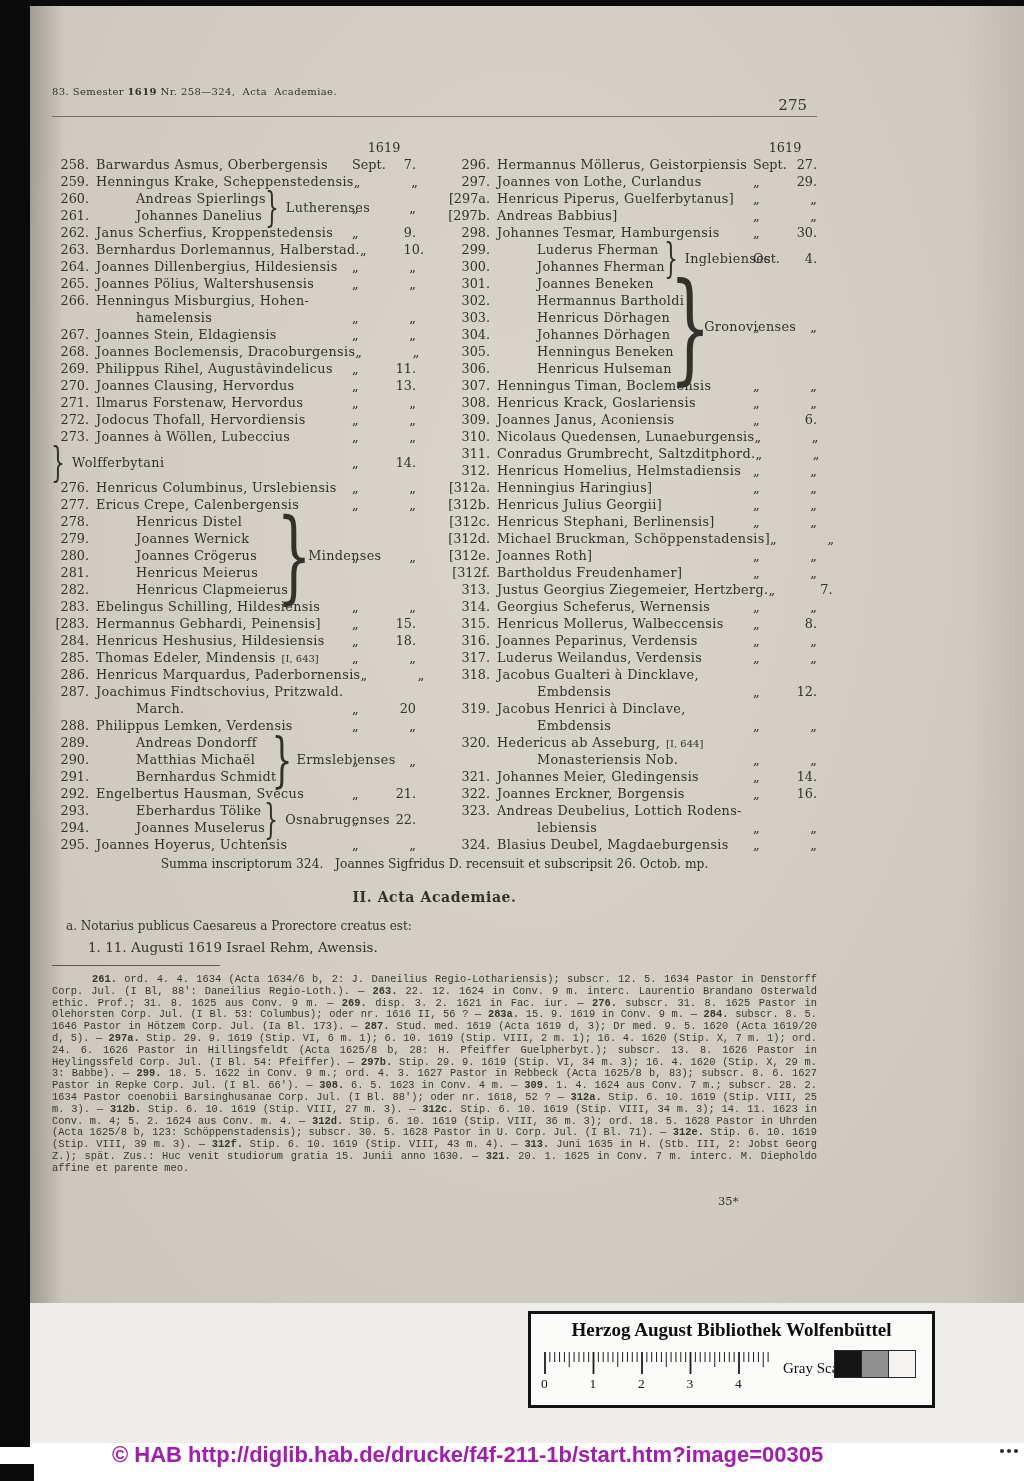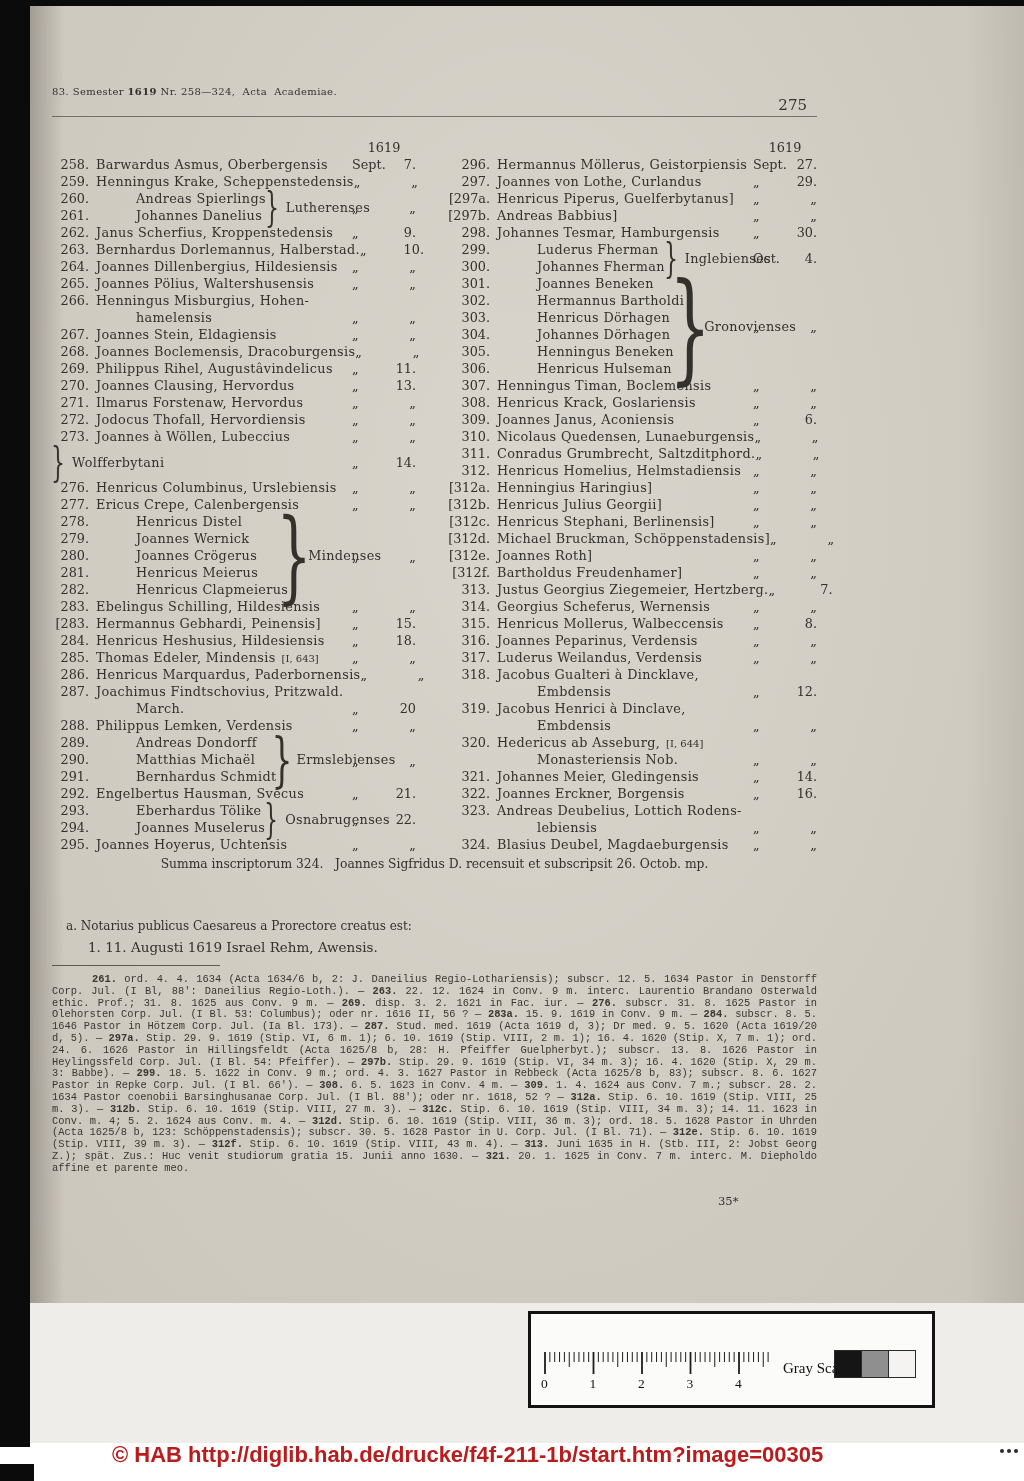--- a/index.html
+++ b/index.html
@@ -69,21 +69,21 @@
   .ruler-nums span{position:absolute;top:0;font-size:13.5px;font-family:"Liberation Serif",serif;color:#111;}
   .gs-label{position:absolute;left:252px;top:46px;font-size:15px;font-family:"Liberation Serif",serif;color:#111;}
   .patches{position:absolute;left:303px;top:36px;display:flex;}
   .patches span{width:28px;height:28px;border:1px solid #2a2a2a;box-sizing:border-box;margin-left:-1px;}
   .patches span:first-child{margin-left:0;}
 
   .film-dots{position:absolute;left:1000px;top:1449px;display:flex;gap:3px;z-index:4;}
   .film-dots i{width:4px;height:4px;background:#2b2b2b;border-radius:50%;}
 
   .footer-url{position:absolute;left:112px;top:1442px;font-family:"Liberation Sans",sans-serif;
-              font-size:22px;font-weight:700;color:#b91c1c;}
+              font-size:22px;font-weight:700;color:#a21caf;}
 </style>
 </head>
 <body>
 
 <div class="stage">
   <div class="black-top"></div>
   <div class="black-left"></div>
   <div class="black-nub"></div>
   <div class="lower"></div>
 
@@ -599,28 +599,30 @@
               <span class="num">324.</span>
               <span class="name">Blasius Deubel, Magdaeburgensis</span>
               <span class="m">„</span>
               <span class="dd">„</span>
             </div>
           </div>
       </div>
     </div>
 
     <div class="summa">Summa inscriptorum 324.   Joannes Sigfridus D. recensuit et subscripsit 26. Octob. mp.</div>
+    <div class="sect">II. Acta Academiae.</div>
     <div class="line-a">a. Notarius publicus Caesareus a Prorectore creatus est:</div>
     <div class="line-1">1. 11. Augusti 1619 Israel Rehm, Awensis.</div>
     <div class="fnrule"></div>
     <p class="footnotes" id="footnotes"><b>261.</b> ord. 4. 4. 1634 (Acta 1634/6 b, 2: J. Daneilius Regio-Lothariensis); subscr. 12. 5. 1634 Pastor in Denstorff Corp. Jul. (I Bl, 88': Daneilius Regio-Loth.). — <b>263.</b> 22. 12. 1624 in Conv. 9 m. interc. Laurentio Brandano Osterwald ethic. Prof.; 31. 8. 1625 aus Conv. 9 m. — <b>269.</b> disp. 3. 2. 1621 in Fac. iur. — <b>276.</b> subscr. 31. 8. 1625 Pastor in Olehorsten Corp. Jul. (I Bl. 53: Columbus); oder nr. 1616 II, 56 ? — <b>283a.</b> 15. 9. 1619 in Conv. 9 m. — <b>284.</b> subscr. 8. 5. 1646 Pastor in Hötzem Corp. Jul. (Ia Bl. 173). — <b>287.</b> Stud. med. 1619 (Acta 1619 d, 3); Dr med. 9. 5. 1620 (Acta 1619/20 d, 5). — <b>297a.</b> Stip. 29. 9. 1619 (Stip. VI, 6 m. 1); 6. 10. 1619 (Stip. VIII, 2 m. 1); 16. 4. 1620 (Stip. X, 7 m. 1); ord. 24. 6. 1626 Pastor in Hillingsfeldt (Acta 1625/8 b, 28: H. Pfeiffer Guelpherbyt.); subscr. 13. 8. 1626 Pastor in Heylingssfeld Corp. Jul. (I Bl. 54: Pfeiffer). — <b>297b.</b> Stip. 29. 9. 1619 (Stip. VI, 34 m. 3); 16. 4. 1620 (Stip. X, 29 m. 3: Babbe). — <b>299.</b> 18. 5. 1622 in Conv. 9 m.; ord. 4. 3. 1627 Pastor in Rebbeck (Acta 1625/8 b, 83); subscr. 8. 6. 1627 Pastor in Repke Corp. Jul. (I Bl. 66'). — <b>308.</b> 6. 5. 1623 in Conv. 4 m. — <b>309.</b> 1. 4. 1624 aus Conv. 7 m.; subscr. 28. 2. 1634 Pastor coenobii Barsinghusanae Corp. Jul. (I Bl. 88'); oder nr. 1618, 52 ? — <b>312a.</b> Stip. 6. 10. 1619 (Stip. VIII, 25 m. 3). — <b>312b.</b> Stip. 6. 10. 1619 (Stip. VIII, 27 m. 3). — <b>312c.</b> Stip. 6. 10. 1619 (Stip. VIII, 34 m. 3); 14. 11. 1623 in Conv. m. 4; 5. 2. 1624 aus Conv. m. 4. — <b>312d.</b> Stip. 6. 10. 1619 (Stip. VIII, 36 m. 3); ord. 18. 5. 1628 Pastor in Uhrden (Acta 1625/8 b, 123: Schöppenstadensis); subscr. 30. 5. 1628 Pastor in U. Corp. Jul. (I Bl. 71). — <b>312e.</b> Stip. 6. 10. 1619 (Stip. VIII, 39 m. 3). — <b>312f.</b> Stip. 6. 10. 1619 (Stip. VIII, 43 m. 4). — <b>313.</b> Juni 1635 in H. (Stb. III, 2: Jobst Georg Z.); spät. Zus.: Huc venit studiorum gratia 15. Junii anno 1630. — <b>321.</b> 20. 1. 1625 in Conv. 7 m. interc. M. Diepholdo affine et parente meo.</p>
     <div class="sig">35*</div>
   </div>
 
   <div class="card">
+    <div class="card-title">Herzog August Bibliothek Wolfenbüttel</div>
     <div class="ruler">
       <svg id="ruler-ticks" width="232" height="24">
           <line x1="2" x2="2" y1="0" y2="22" stroke="#1c1c1c" stroke-width="1.8"></line>
           <line x1="6.85" x2="6.85" y1="0" y2="10" stroke="#1c1c1c" stroke-width="1"></line>
           <line x1="11.7" x2="11.7" y1="0" y2="10" stroke="#1c1c1c" stroke-width="1"></line>
           <line x1="16.549999999999997" x2="16.549999999999997" y1="0" y2="10" stroke="#1c1c1c" stroke-width="1"></line>
           <line x1="21.4" x2="21.4" y1="0" y2="10" stroke="#1c1c1c" stroke-width="1"></line>
           <line x1="26.25" x2="26.25" y1="0" y2="15" stroke="#1c1c1c" stroke-width="1"></line>
           <line x1="31.099999999999998" x2="31.099999999999998" y1="0" y2="10" stroke="#1c1c1c" stroke-width="1"></line>
           <line x1="35.949999999999996" x2="35.949999999999996" y1="0" y2="10" stroke="#1c1c1c" stroke-width="1"></line>

